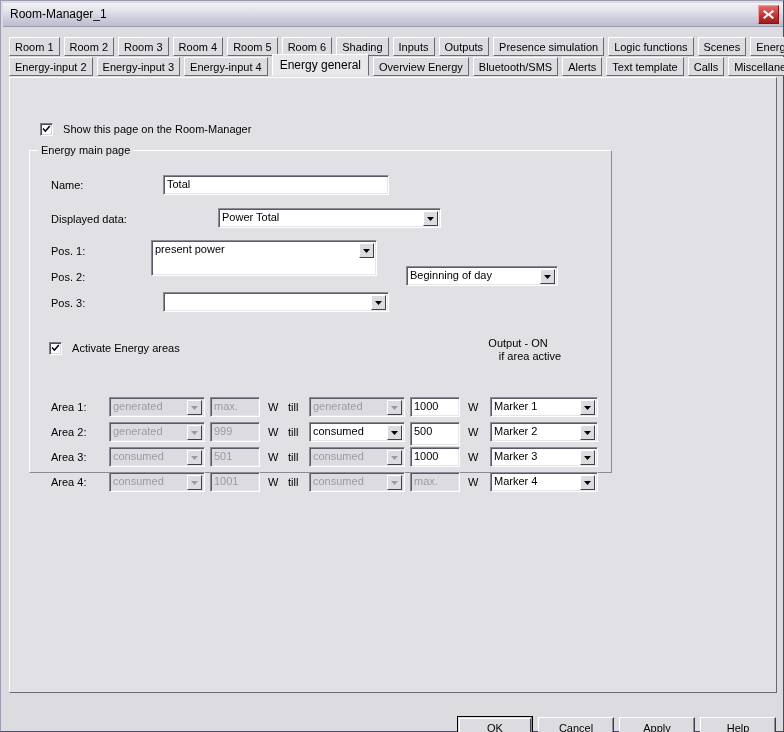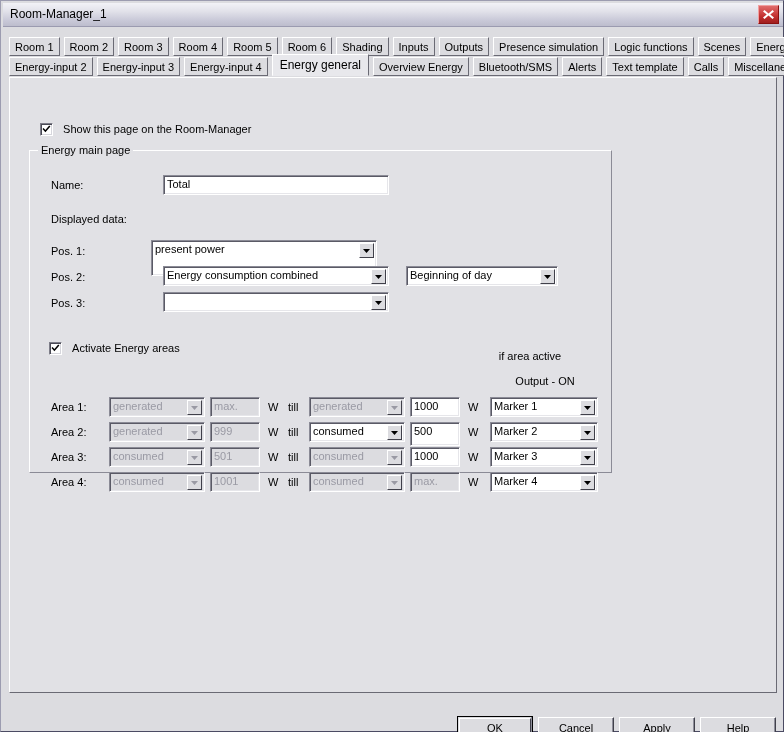--- a/index.html
+++ b/index.html
@@ -268,40 +268,40 @@
       </div>
 
       <div class="groupbox" style="left:19px; top:72px; width:583px; height:323px;">
         <div class="groupbox-inner"></div>
         <div class="groupbox-title">Energy main page</div>
 
         <div class="lbl" style="left:21px; top:28px;">Name:</div>
         <div class="textbox" style="left:133px; top:24px; width:226px; height:20px;">Total</div>
 
         <div class="lbl" style="left:21px; top:62px;">Displayed data:</div>
+        <div class="combo" style="left:188px; top:57px; width:223px; height:20px;">
+          <span class="ctext">Power Total</span>
+          <span class="carrow">
+            <svg width="7" height="4" viewBox="0 0 7 4">
+                <polygon points="0,0 7,0 3.5,4" fill="#000"></polygon>
+              </svg>
+          </span>
+        </div>
 
         <div class="lbl" style="left:21px; top:94px;">Pos. 1:</div>
         <div class="combo" style="left:121px; top:89px; width:226px; height:36px;">
           <span class="ctext">present power</span>
           <span class="carrow">
             <svg width="7" height="4" viewBox="0 0 7 4">
                 <polygon points="0,0 7,0 3.5,4" fill="#000"></polygon>
               </svg>
           </span>
         </div>
 
         <div class="lbl" style="left:21px; top:120px;">Pos. 2:</div>
-        <div class="combo" style="left:133px; top:115px; width:226px; height:20px;">
-          <span class="ctext">Energy consumption combined</span>
-          <span class="carrow">
-            <svg width="7" height="4" viewBox="0 0 7 4">
-                <polygon points="0,0 7,0 3.5,4" fill="#000"></polygon>
-              </svg>
-          </span>
-        </div>
         <div class="combo" style="left:376px; top:115px; width:152px; height:20px;">
           <span class="ctext">Beginning of day</span>
           <span class="carrow">
             <svg width="7" height="4" viewBox="0 0 7 4">
                 <polygon points="0,0 7,0 3.5,4" fill="#000"></polygon>
               </svg>
           </span>
         </div>
 
         <div class="lbl" style="left:21px; top:146px;">Pos. 3:</div>
@@ -315,21 +315,21 @@
 
         <div class="chk-row" style="left:19px; top:190px;">
           <span class="checkbox">
             <svg width="9" height="9" viewBox="0 0 9 9">
               <path d="M0.5 4 L1.6 3 L3.4 4.9 L7.2 0.6 L8.4 1.6 L3.4 7.2 Z" fill="#000"></path>
             </svg>
           </span>
           <span class="chk-label">Activate Energy areas</span>
         </div>
 
-        <div class="lbl" style="left:455px; top:186px; width:120px; text-align:center;margin-top:38px;">Output - ON</div>
+        <div class="lbl" style="left:428px; top:186px; width:120px; text-align:center;">Output - ON</div>
         <div class="lbl" style="left:440px; top:199px; width:120px; text-align:center;">if area active</div>
 
         <div id="area-rows">
             <div>
               <div class="lbl" style="left:21px; top:250px;">Area 1:</div>
               <div class="combo disabled" style="left:79px; top:246px; width:96px; height:20px;">
                 <span class="ctext">generated</span>
                 <span class="carrow">
                   <svg width="7" height="4" viewBox="0 0 7 4">
                     <polygon points="0,0 7,0 3.5,4" fill="#000"></polygon>

